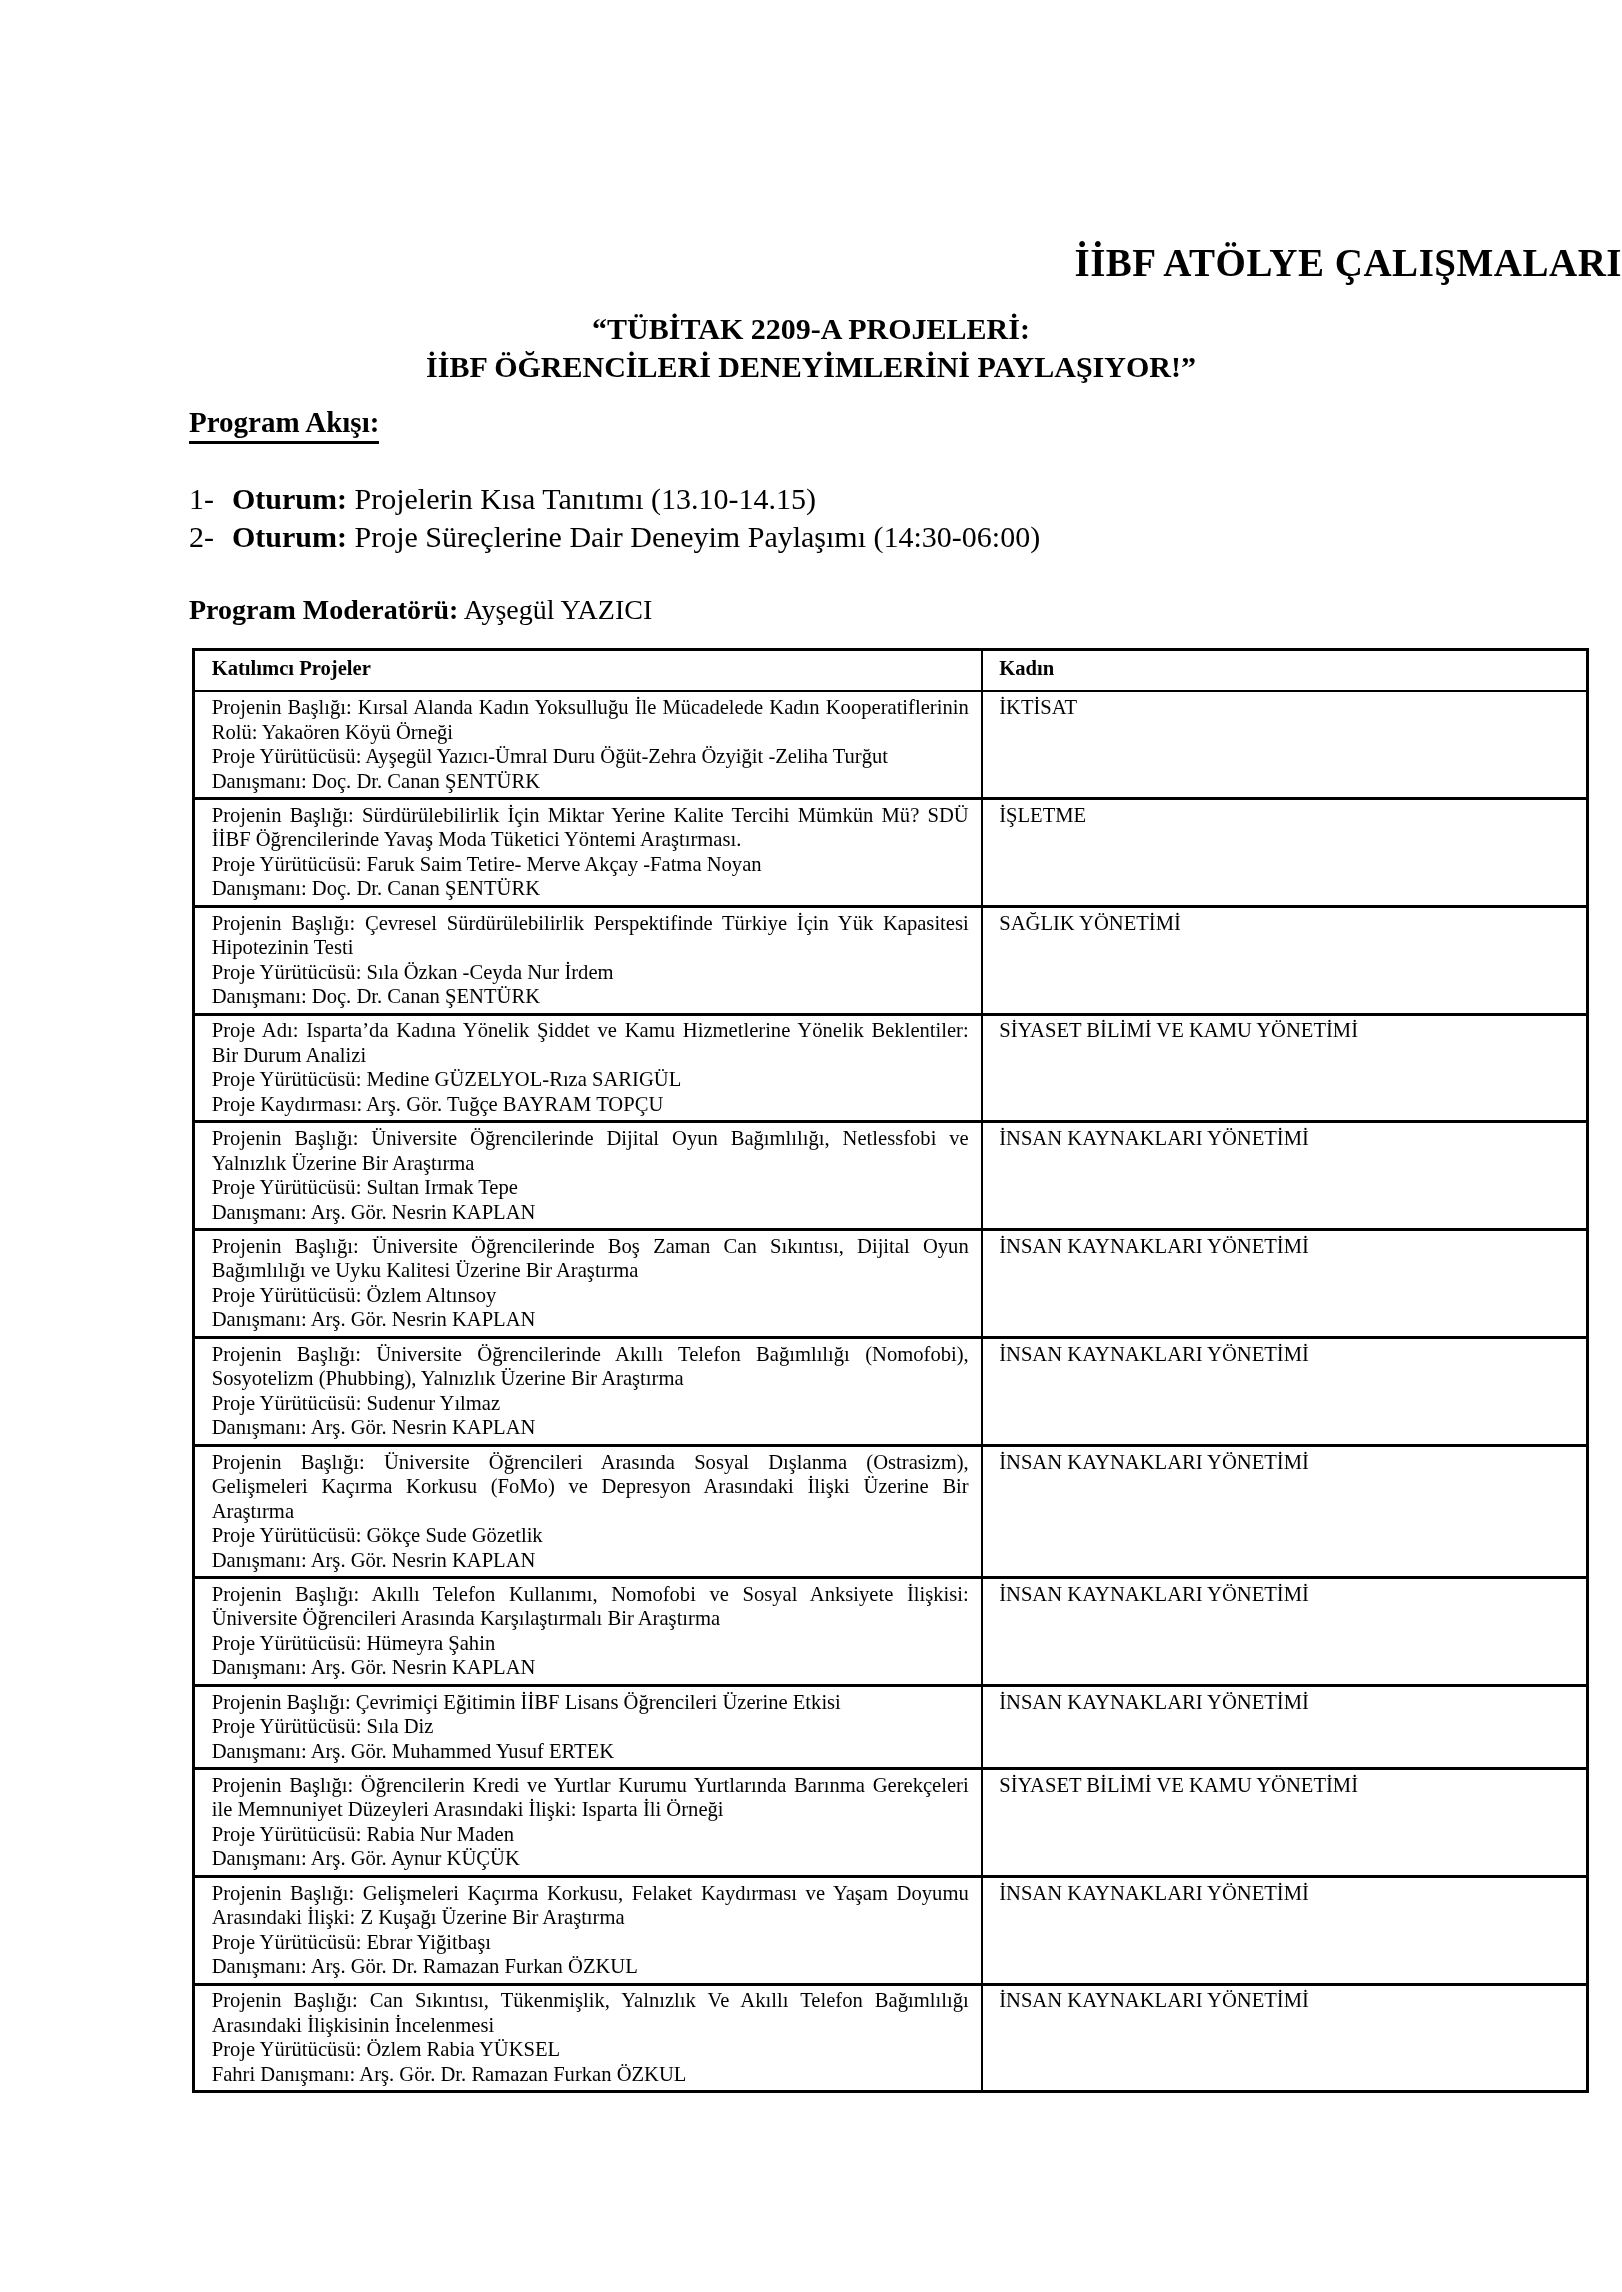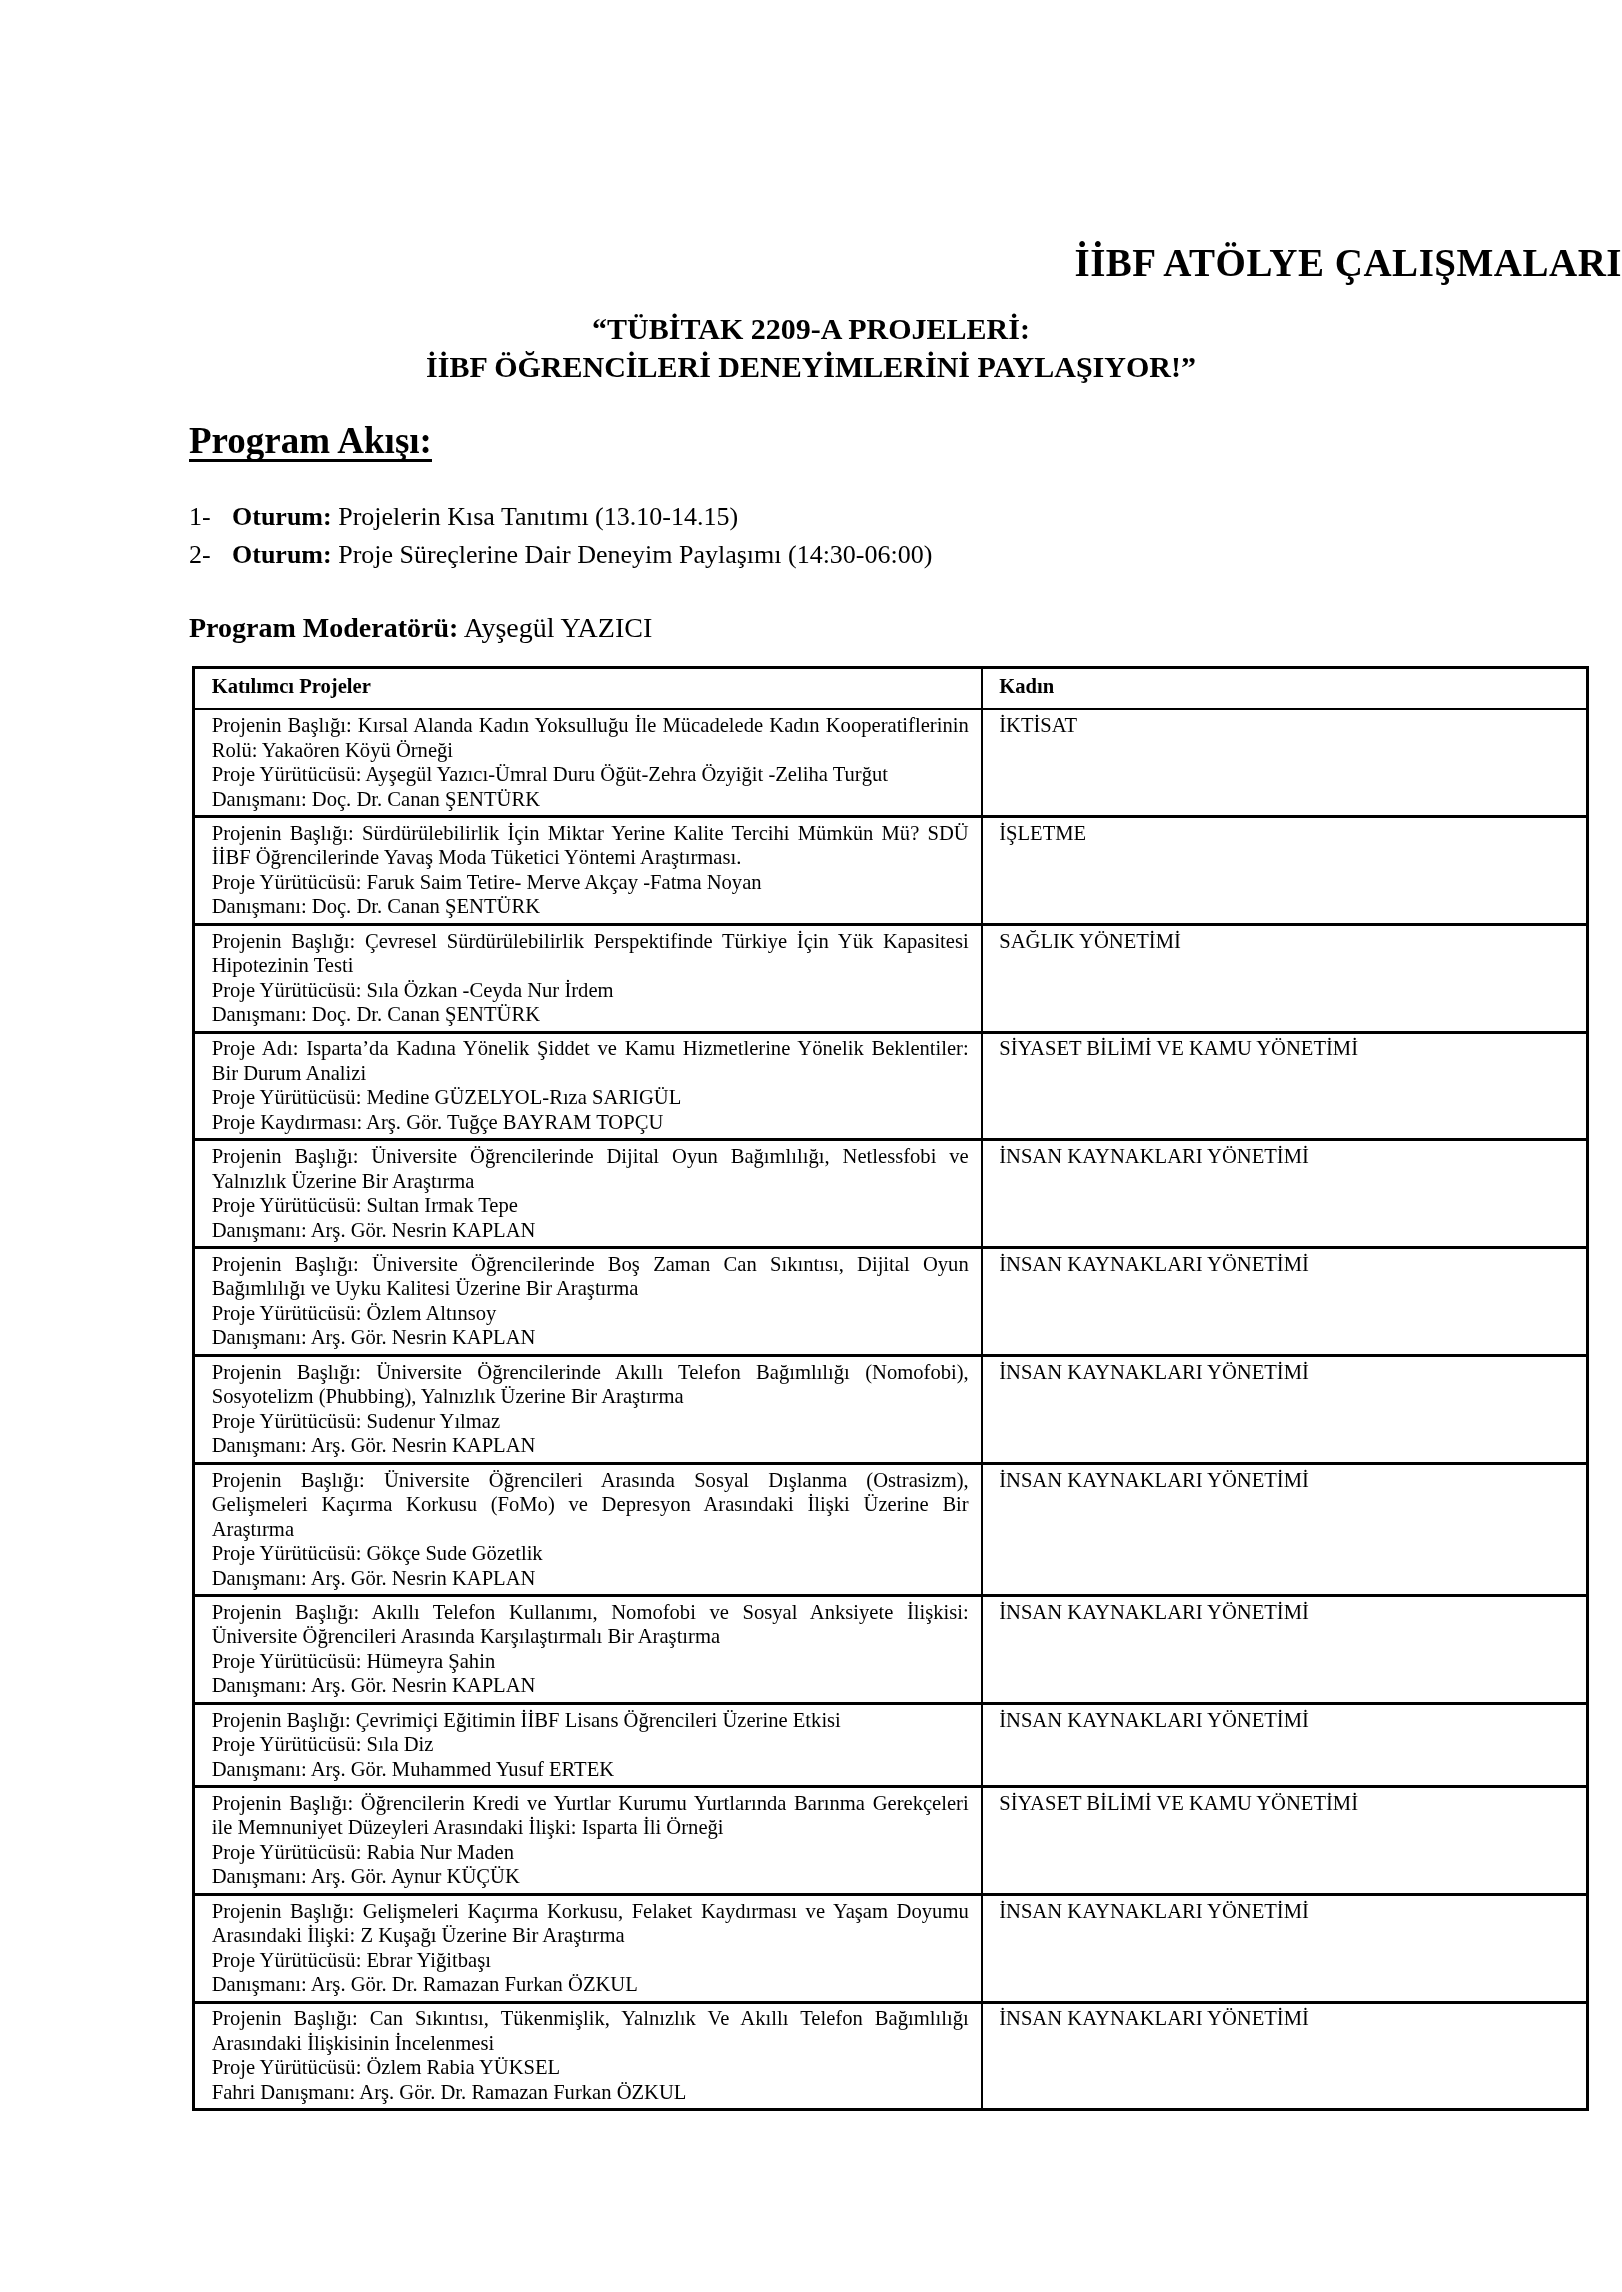--- a/index.html
+++ b/index.html
@@ -28,36 +28,36 @@
     letter-spacing: 0.5px;
   }
   .doc-subtitle {
     margin-top: 24.5px;
     text-align: center;
     font-size: 30px;
     line-height: 38px;
     font-weight: bold;
   }
   .program-heading {
-    margin-top: 38px;
+    margin-top: 20px;
     margin-left: 189px;
-    font-size: 37px;
+    font-size: 29px;
     line-height: 33px;
     font-weight: bold;
   }
   .program-heading .underlined {
     display: inline-block;
     border-bottom: 3.9px solid #000;
     padding-bottom: 2.9px;
   }
   
   .session-list {
     margin-top: 36px;
     margin-left: 189px;
-    font-size: 26px;
+    font-size: 30px;
   }
   .session-item { line-height: 38px; }
   .session-number { display: inline-block; width: 43px; }
   .session-label { font-weight: bold; }
   
   .moderator-line {
     margin-top: 37px;
     margin-left: 189px;
     font-size: 28px;
     line-height: 33px;

